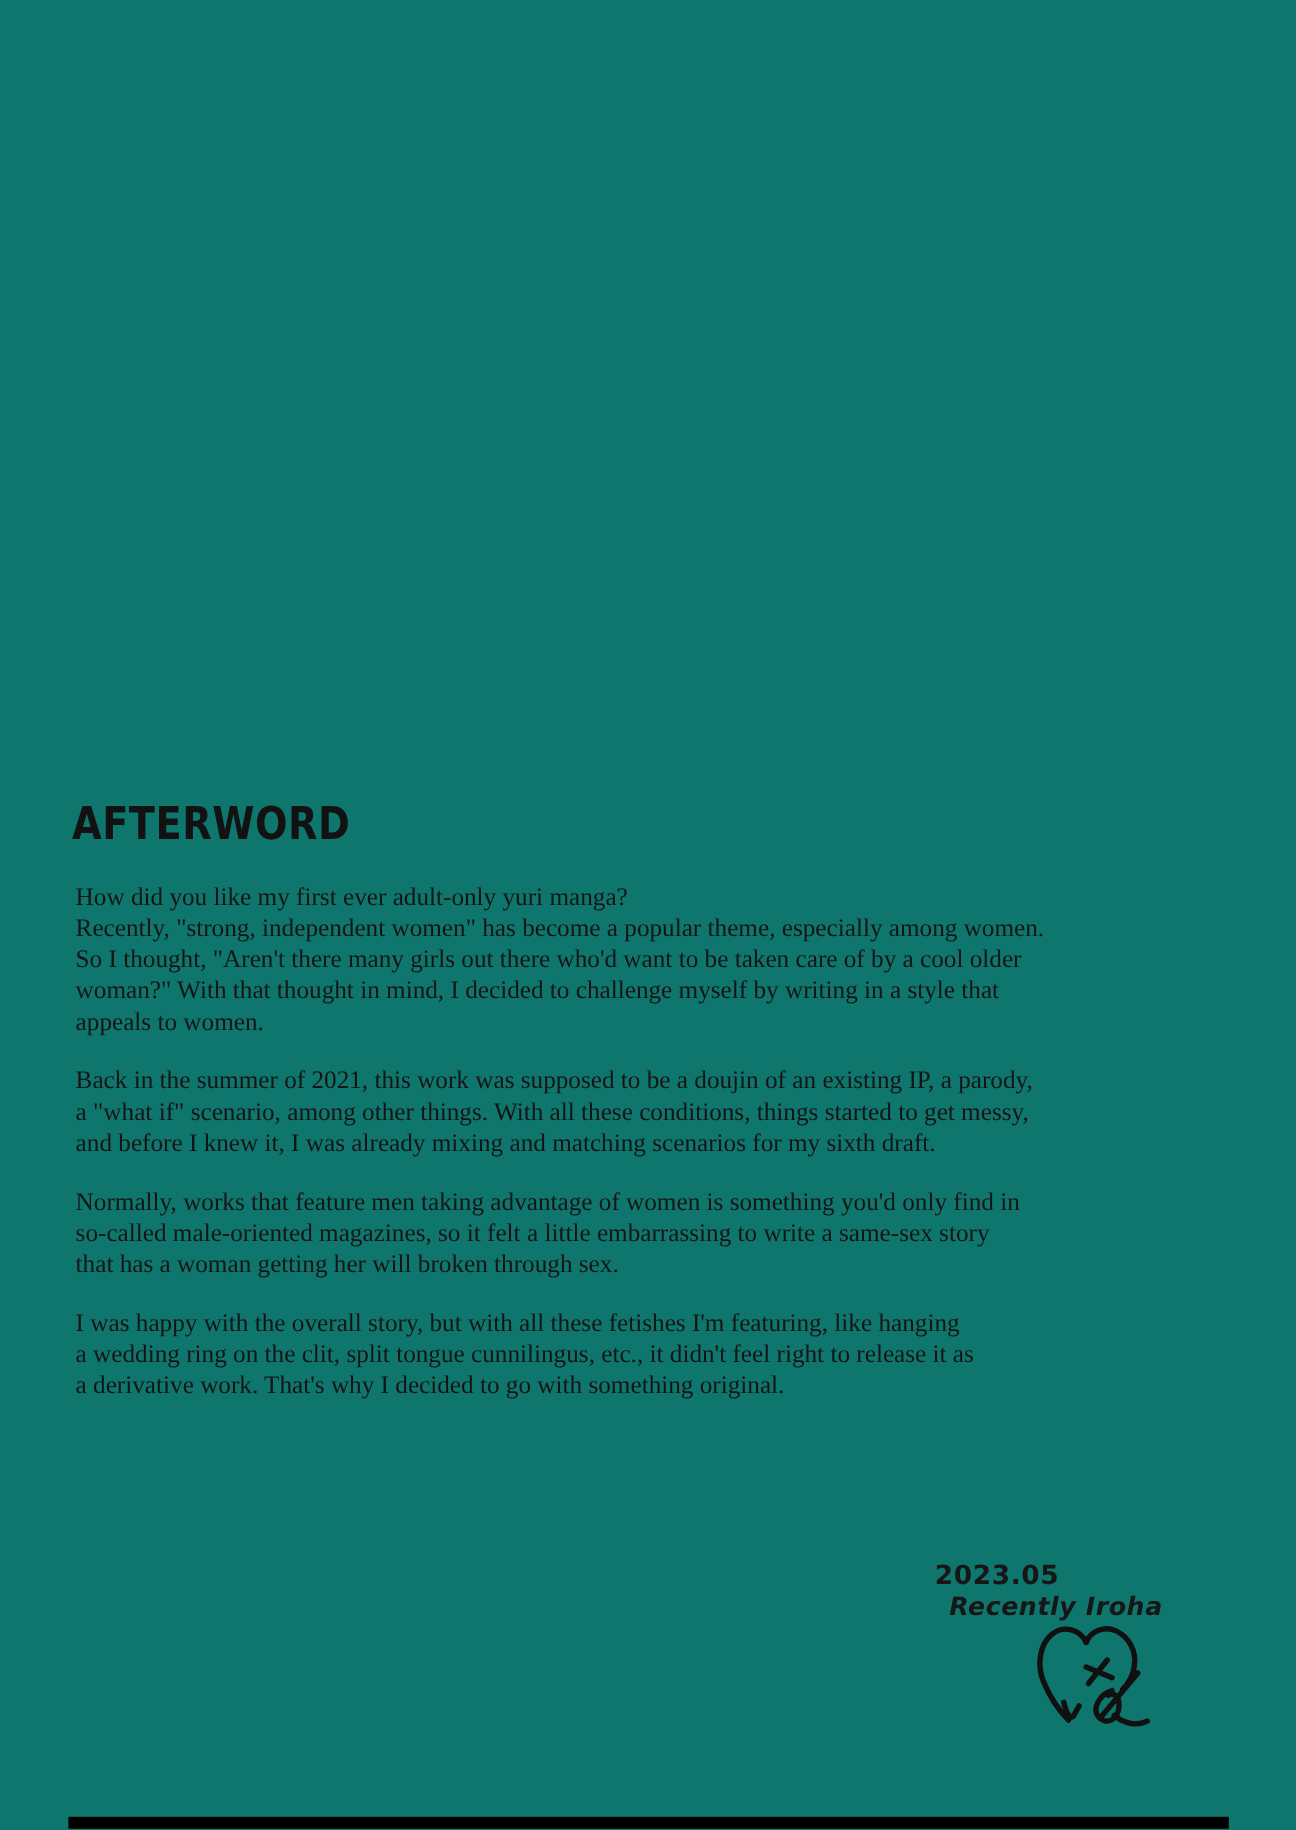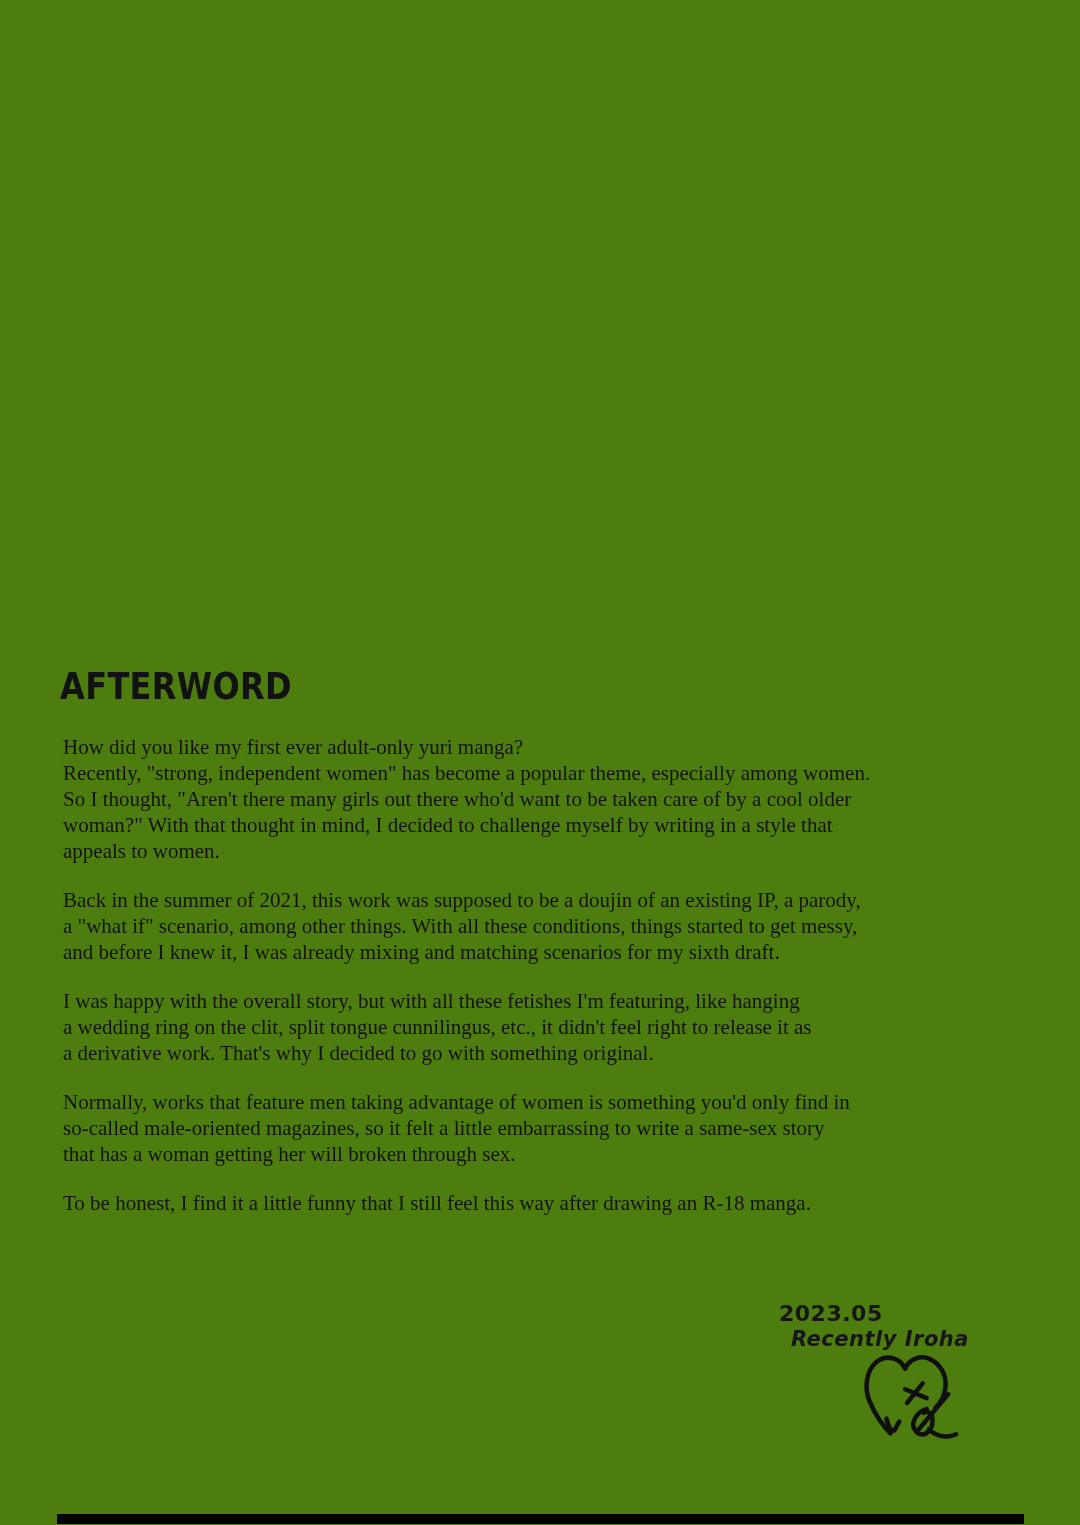--- a/index.html
+++ b/index.html
@@ -4,21 +4,21 @@
 <style>
   html, body {
     margin: 0;
     padding: 0;
     background: #e8e8e8;
   }
   .page {
     position: relative;
     width: 1080px;
     height: 1525px;
-    background: #4d7c0f;
+    background: #0f766e;
     overflow: hidden;
     color: #111111;
   }
   .heading {
     position: absolute;
     left: 60px;
     top: 664px;
     margin: 0;
     font-family: "DejaVu Sans", sans-serif;
     font-weight: 800;
@@ -98,27 +98,26 @@
 
   <div class="body-text">
     <p>How did you like my first ever adult-only yuri manga?
 Recently, "strong, independent women" has become a popular theme, especially among women.
 So I thought, "Aren't there many girls out there who'd want to be taken care of by a cool older
 woman?" With that thought in mind, I decided to challenge myself by writing in a style that
 appeals to women.</p>
     <p>Back in the summer of 2021, this work was supposed to be a doujin of an existing IP, a parody,
 a "what if" scenario, among other things. With all these conditions, things started to get messy,
 and before I knew it, I was already mixing and matching scenarios for my sixth draft.</p>
+    <p>Normally, works that feature men taking advantage of women is something you'd only find in
+so-called male-oriented magazines, so it felt a little embarrassing to write a same-sex story
+that has a woman getting her will broken through sex.</p>
     <p>I was happy with the overall story, but with all these fetishes I'm featuring, like hanging
 a wedding ring on the clit, split tongue cunnilingus, etc., it didn't feel right to release it as
 a derivative work. That's why I decided to go with something original.</p>
-    <p>Normally, works that feature men taking advantage of women is something you'd only find in
-so-called male-oriented magazines, so it felt a little embarrassing to write a same-sex story
-that has a woman getting her will broken through sex.</p>
-    <p>To be honest, I find it a little funny that I still feel this way after drawing an R-18 manga.</p>
   </div>
 
   <div class="signature">
     <div class="sig-date">2023.05</div>
     <div class="sig-name">Recently Iroha</div>
 
     <svg class="sig-doodle" viewBox="0 0 100 100" fill="none" stroke="#101010" stroke-width="4.6" stroke-linecap="round" stroke-linejoin="round">
 
       <path d="M44 17 C39 6 25 2 15 10 C4 19 2 37 8 51 C13 63 21 75 29 83"></path>
 

